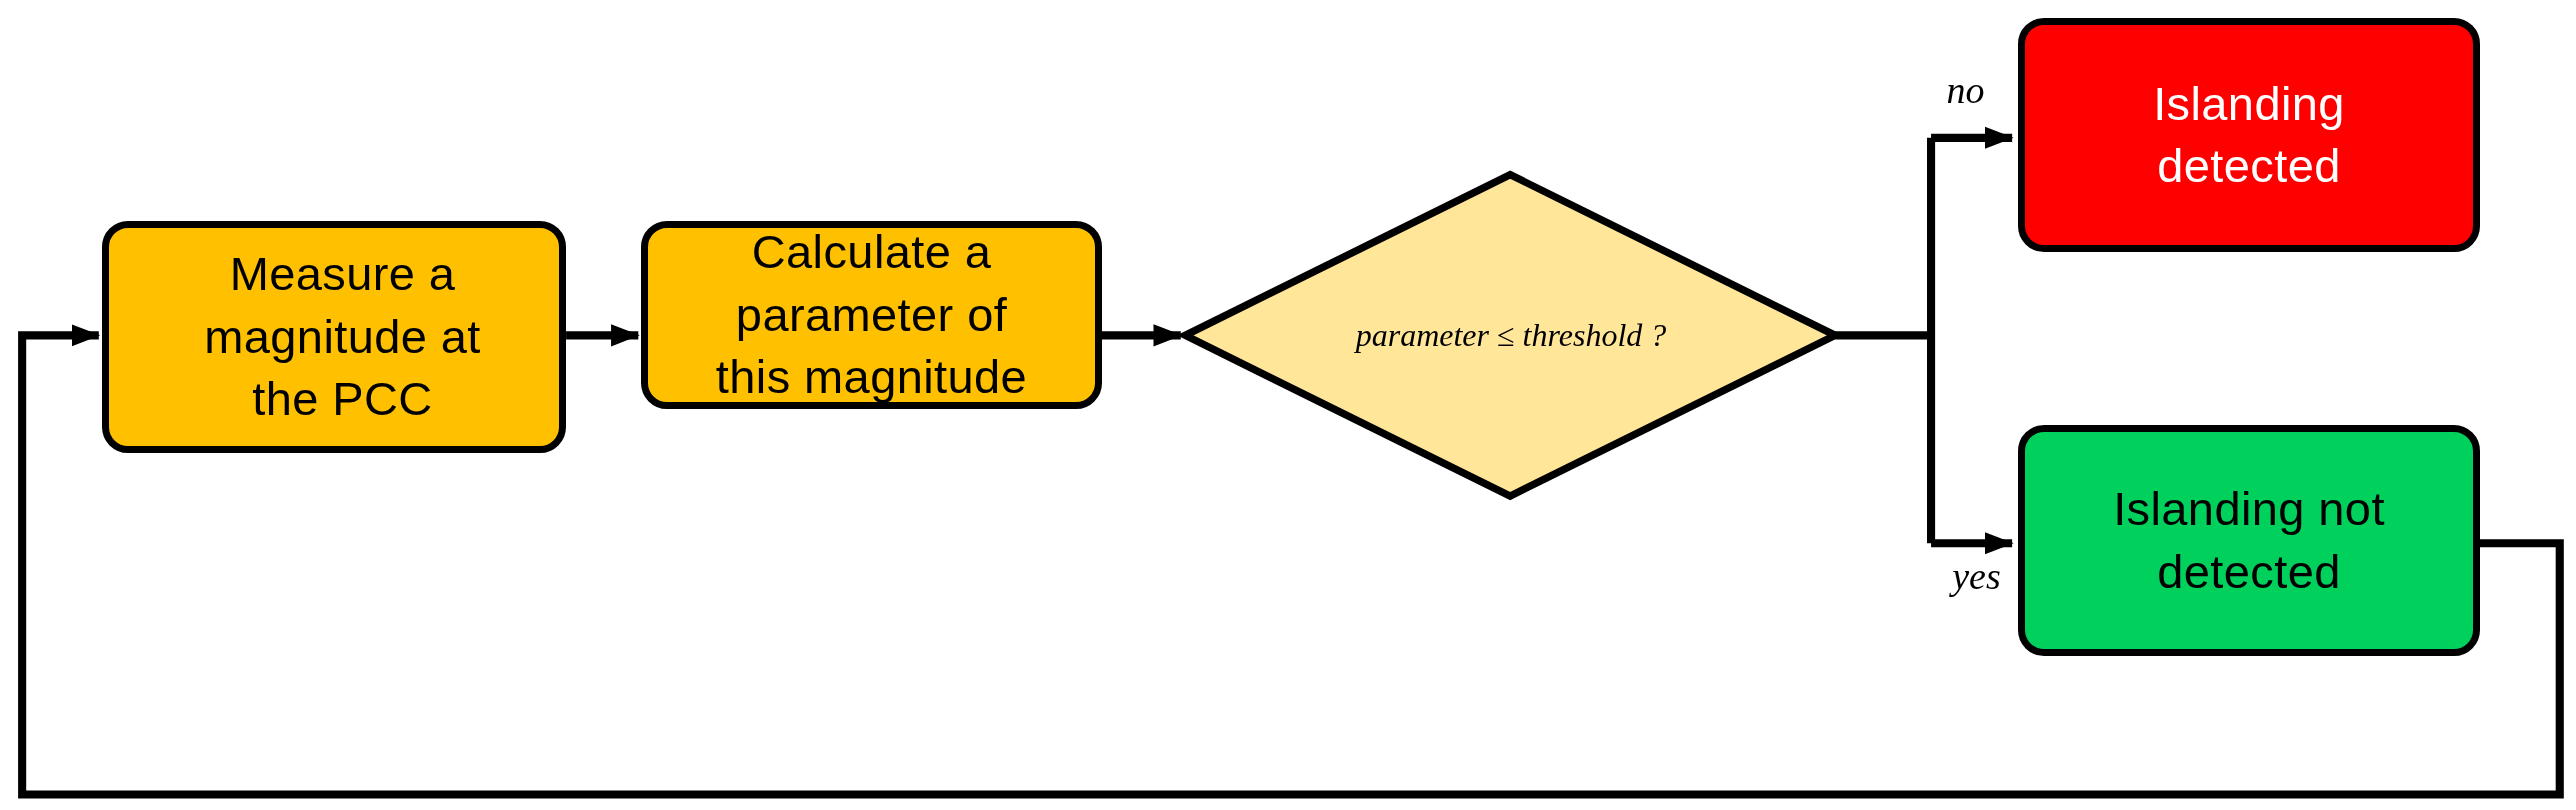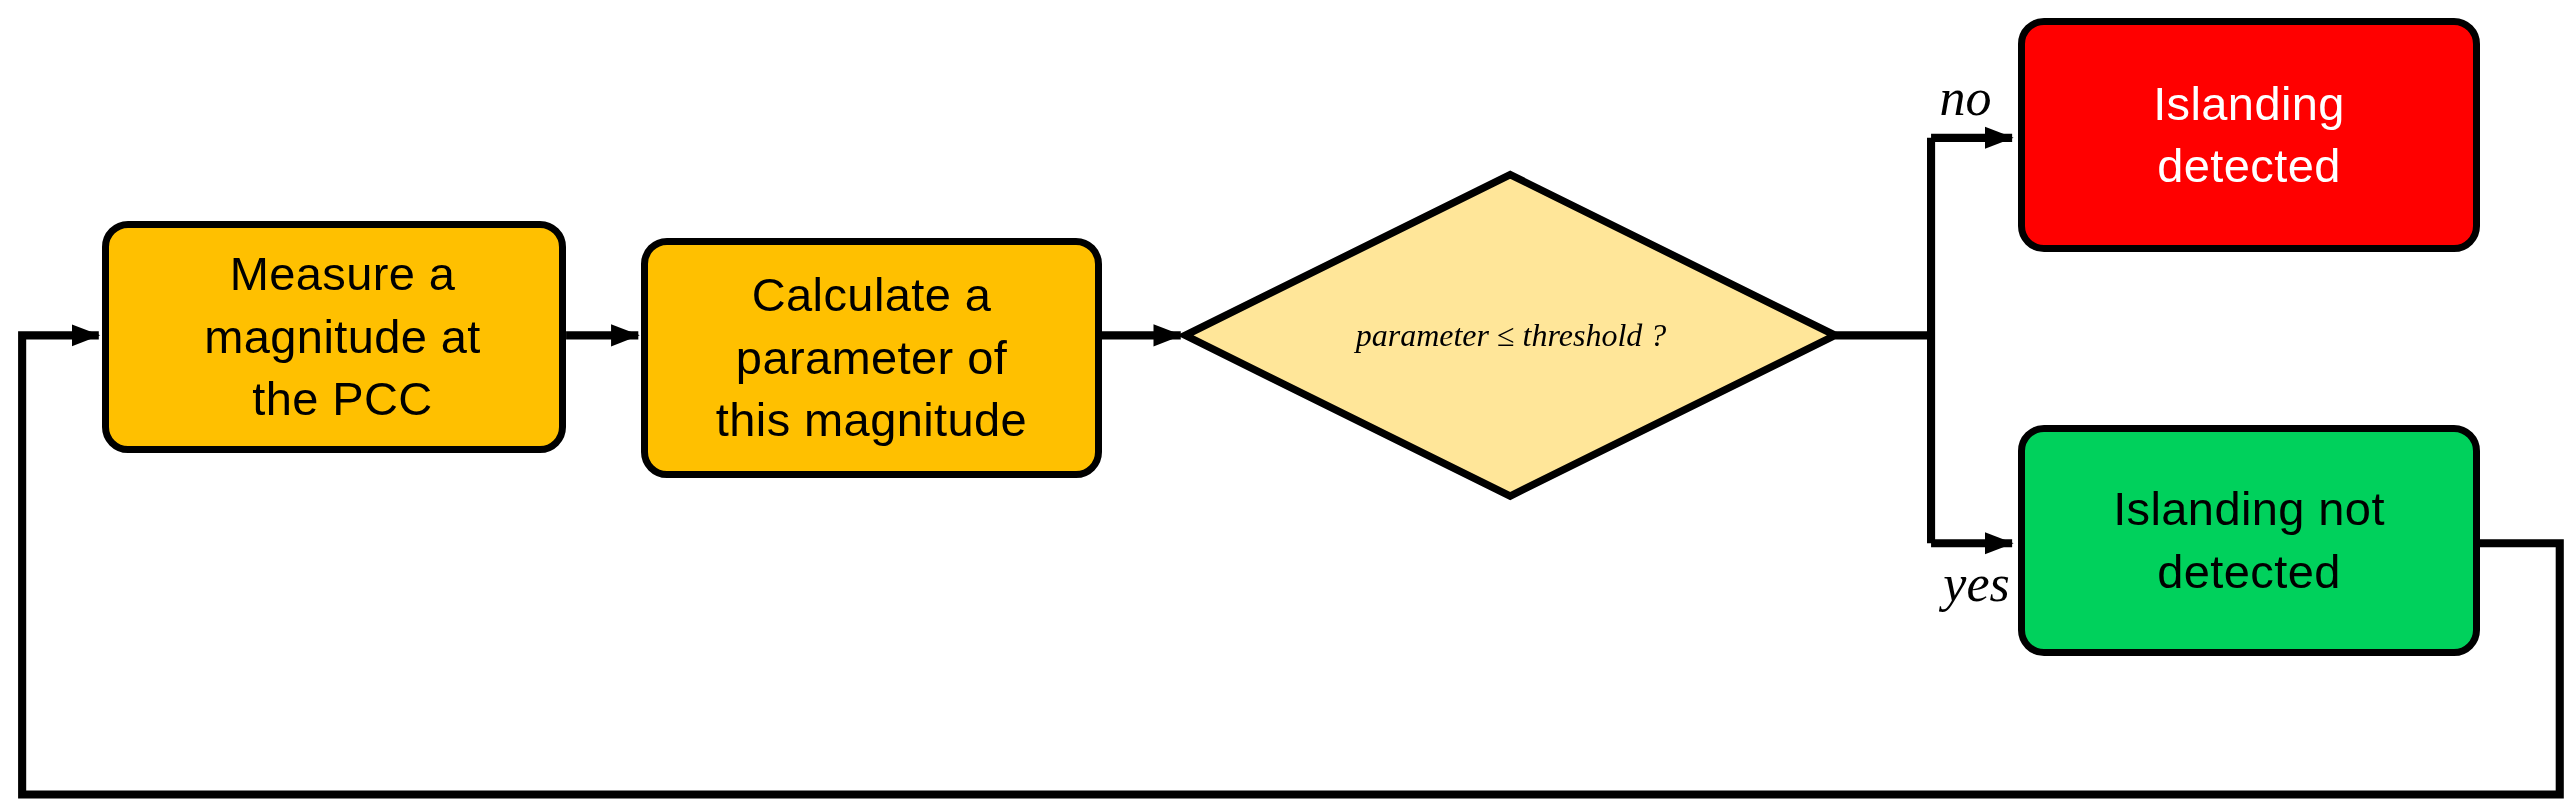--- a/index.html
+++ b/index.html
@@ -28,21 +28,21 @@
     justify-content:center;
     align-items:center;
     text-align:center;
     font-size:47px;
     line-height:1.33;
     color:#000000;
     letter-spacing:0.4px;
   }
   .node span{display:block;white-space:nowrap;}
   #node-measure   {left:102px; top:221px; width:464px; height:232px; background:var(--process_fill);padding-left:17px;}
-  #node-calculate {left:641px; top:221px; width:461px; height:240px; background:var(--process_fill);margin-top:17px;}
+  #node-calculate {left:641px; top:221px; width:461px; height:188px; background:var(--process_fill);}
   #node-islanding {left:2018px;top:18.4px;  width:462px; height:234px; background:var(--alarm_fill); color:#ffffff;}
   #node-no-islanding{left:2018px;top:425px;width:462px;height:231px; background:var(--safe_fill);}
   .decision-label{
     position:absolute;
     left:1209px; top:290px;
     width:604px; height:91px;
     display:flex;
     justify-content:center;
     align-items:center;
     text-align:center;
@@ -51,21 +51,21 @@
     font-size:32px;
     color:#000000;
     white-space:nowrap;
   }
   .branch-label{
     position:absolute;
     width:81px;
     text-align:center;
     font-family:"Liberation Serif","DejaVu Serif",serif;
     font-style:italic;
-    font-size:52px;
+    font-size:38px;
     color:#000000;
   }
   #label-no {left:1925px; top:68px;}
   #label-yes{left:1936px; top:554px;}
 </style>
 </head>
 <body>
 
 <div id="canvas">
 

